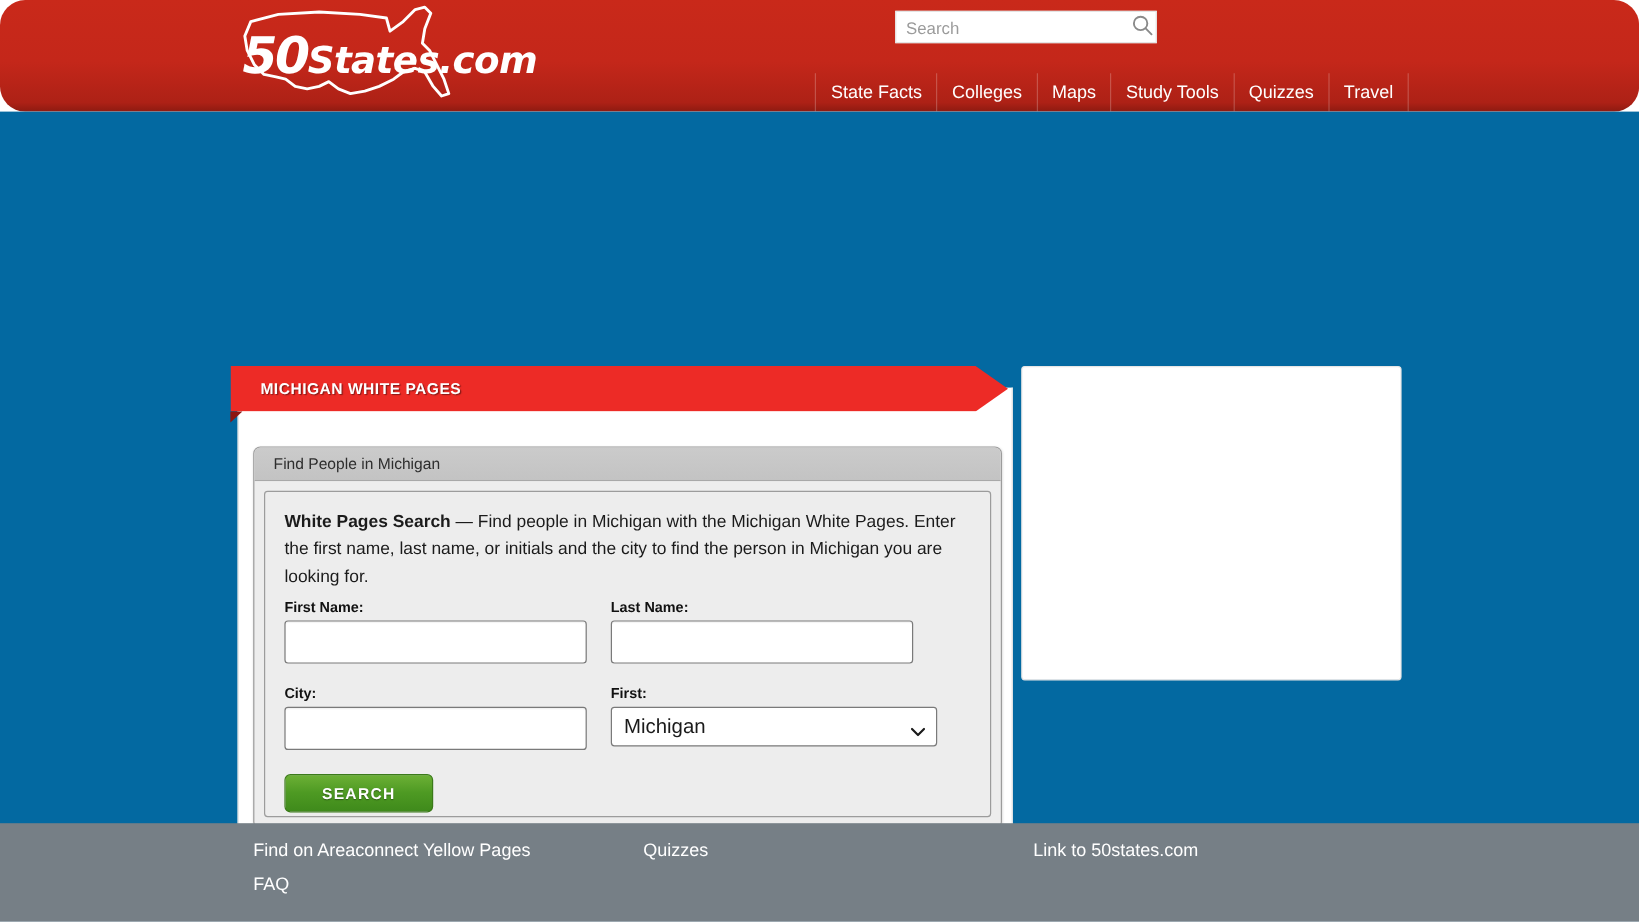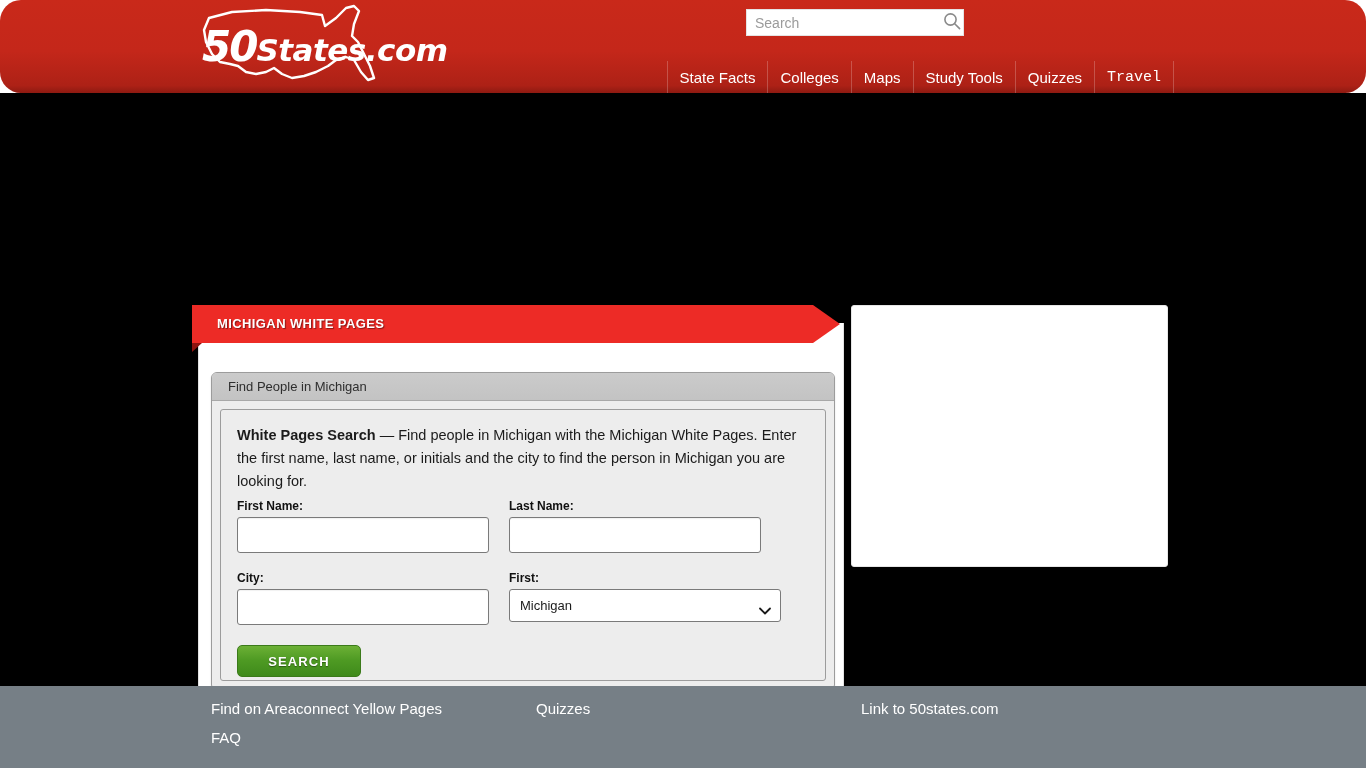--- a/index.html
+++ b/index.html
@@ -75,24 +75,24 @@
   .nav-item {
     display: flex; align-items: center;
     padding: 0 12px;
     color: #ffffff;
     font-size: 15px;
     text-decoration: none;
     border-left: 1px solid rgba(255,255,255,0.22);
     white-space: nowrap;
     cursor: pointer;
   }
-  .nav-item:last-child { border-right: 1px solid rgba(255,255,255,0.22); font-family: Liberation Mono, monospace; }
+  .nav-item:last-child { border-right: 1px solid rgba(255,255,255,0.22); }
 
   
-  .page-body { position: relative; width: 1366px; height: 651px; background: #000000; }
+  .page-body { position: relative; width: 1366px; height: 651px; background: #0369a1; }
 
   .ribbon {
     position: absolute;
     left: 192px; top: 212px;
     width: 648px; height: 38px;
     z-index: 3;
   }
   .ribbon-shape {
     position: absolute; left: 0; top: 0;
     width: 648px; height: 38px;
@@ -184,21 +184,21 @@
     padding: 0 7px;
     outline: none;
     box-shadow: inset 0 1px 1px rgba(0,0,0,0.06);
   }
   .select-input {
     width: 272px; height: 33px;
     border: 1px solid #7a7a7a;
     border-radius: 3px;
     background: #ffffff;
     font-family: "Liberation Sans", sans-serif;
-    font-size: 13px;
+    font-size: 17px;
     color: #1b1b1b;
     padding: 0 22px 0 10px;
     outline: none;
     appearance: none;
     -webkit-appearance: none;
   }
   .select-wrap { position: relative; width: 272px; }
   .select-chevron {
     position: absolute; right: 10px; top: 12px;
     pointer-events: none;

